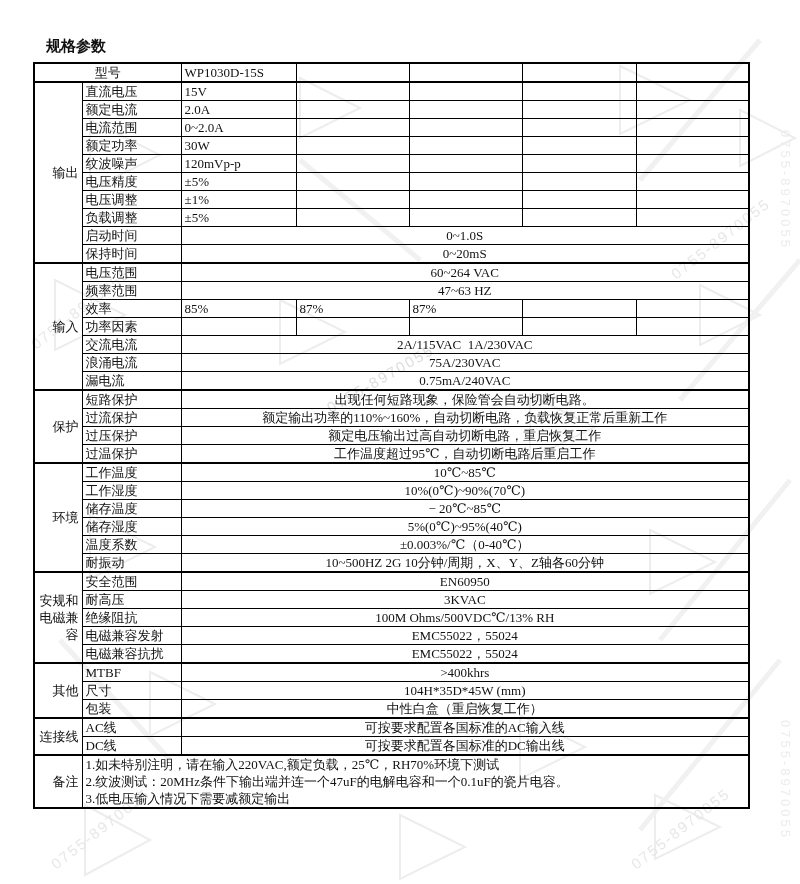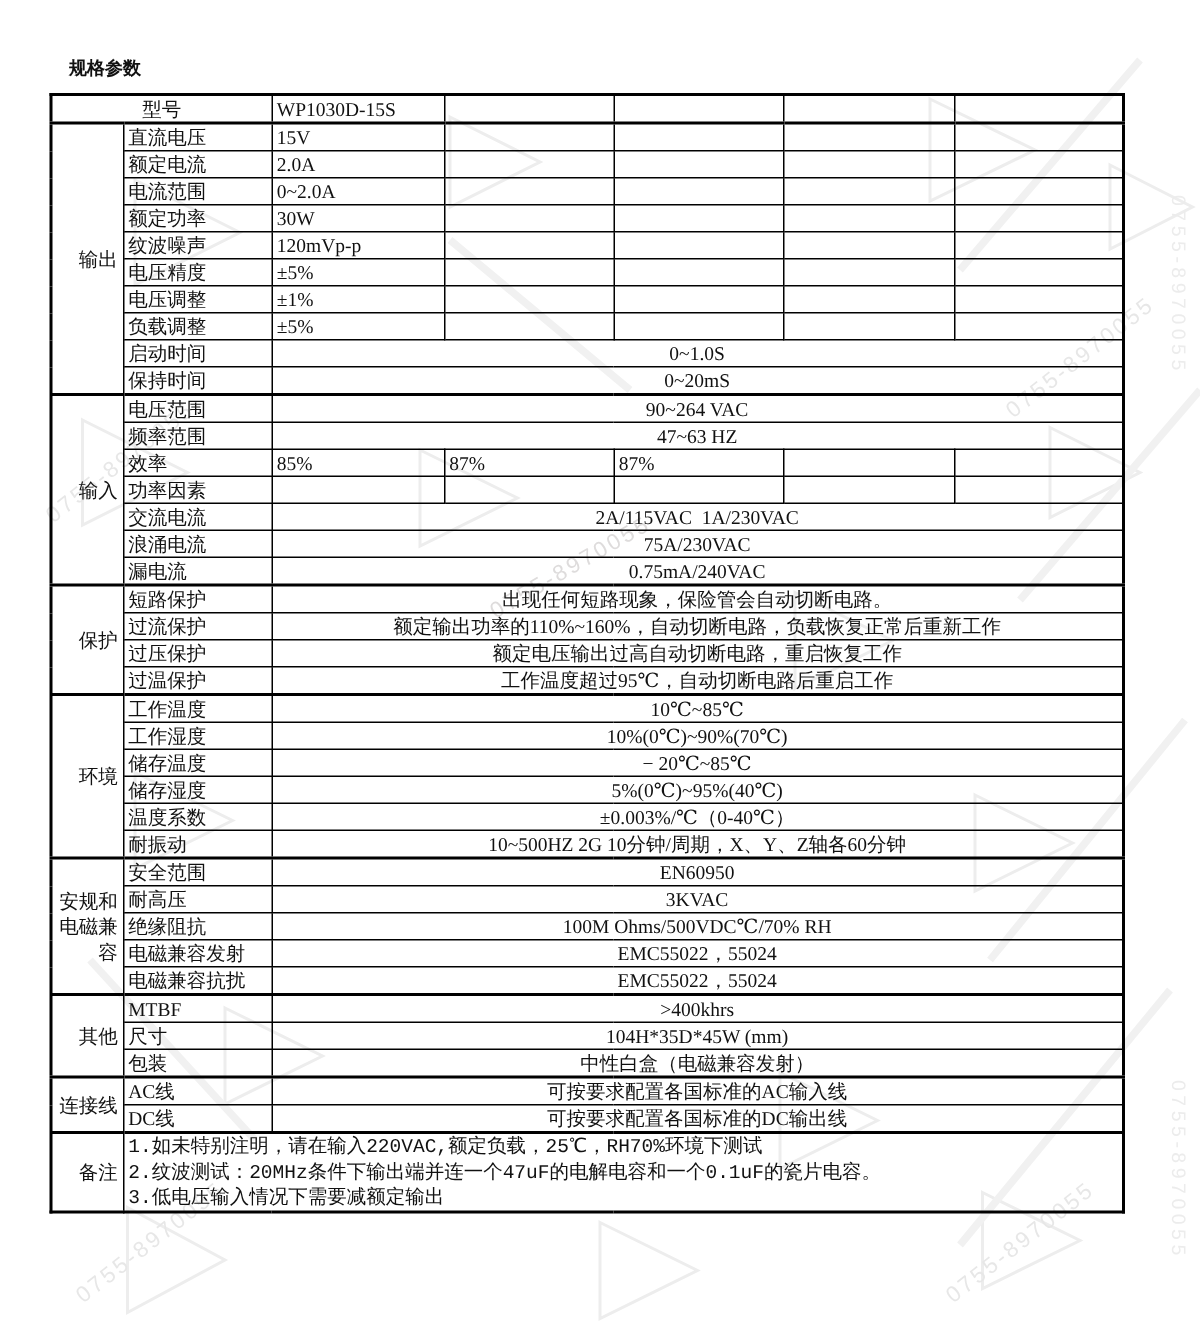--- a/index.html
+++ b/index.html
@@ -9,21 +9,21 @@
     font-family:"Liberation Serif","DejaVu Serif",serif;
     color:#111;
   }
   
   .wm-layer{position:absolute;inset:0;z-index:0;pointer-events:none;}
   .wm-text{position:absolute;color:#e7e7e7;font-size:15px;letter-spacing:2px;white-space:nowrap;font-family:"Liberation Sans",sans-serif;}
   .wm-rot{transform:rotate(-38deg);}
   .wm-rot2{transform:rotate(-30deg);color:#dedcdc;}
   .wm-vert{writing-mode:vertical-rl;font-size:13px;color:#ececec;letter-spacing:3px;}
   
-  .doc-title{position:absolute;left:46px;top:37px;z-index:2;font-size:12px;font-weight:bold;}
+  .doc-title{position:absolute;left:46px;top:37px;z-index:2;font-size:15px;font-weight:bold;}
   
   .spec-wrap{position:absolute;left:33px;top:62px;z-index:1;}
   table.spec{border-collapse:collapse;table-layout:fixed;border:2px solid #000;background:transparent;}
   table.spec td, table.spec th{
     border:1px solid #000;
     height:17px;line-height:17px;
     font-size:13px;font-weight:normal;
     padding:0 3px;overflow:hidden;
     background:transparent;
   }
@@ -31,21 +31,21 @@
   th.sec{
     font-size:15px;font-weight:bold;text-align:right;
     line-height:1.3;white-space:normal;padding:0 4px;vertical-align:middle;
   }
   td.plabel{text-align:left;white-space:nowrap;}
   td.pval{text-align:left;white-space:pre;}
   td.merged{text-align:center;white-space:pre;margin-top:40px;}
   td.model-label{font-size:15px;font-weight:bold;text-align:center;}
   td.model-val{font-size:14px;font-weight:bold;white-space:pre;}
   td.notes{vertical-align:top;text-align:left;height:96px;line-height:20px;padding:1px 4px;}
-  td.notes div{white-space:pre-wrap;font-family:Liberation Mono, monospace;}
+  td.notes div{white-space:pre-wrap;}
 </style>
 </head>
 <body>
 
 <div class="wm-layer">
   <svg width="800" height="884" viewBox="0 0 800 884">
     <g fill="none" stroke="#ededed" stroke-width="2">
       <polygon points="90,120 160,155 90,190"></polygon>
       <polygon points="300,78 360,108 300,138"></polygon>
       <polygon points="620,66 690,100 620,134"></polygon>
@@ -171,21 +171,21 @@
           <td class="plabel">启动时间</td>
           <td class="merged" colspan="5">0~1.0S</td>
         </tr>
         <tr>
           <td class="plabel">保持时间</td>
           <td class="merged" colspan="5">0~20mS</td>
         </tr>
         <tr class="sec-top">
           <th class="sec" rowspan="7">输入</th>
           <td class="plabel">电压范围</td>
-          <td class="merged" colspan="5">90~264 VAC</td>
+          <td class="merged" colspan="5">60~264 VAC</td>
         </tr>
         <tr>
           <td class="plabel">频率范围</td>
           <td class="merged" colspan="5">47~63 HZ</td>
         </tr>
         <tr>
           <td class="plabel">效率</td>
           <td class="pval">85%</td>
           <td class="pval">87%</td>
           <td class="pval">87%</td>
@@ -258,42 +258,42 @@
           <th class="sec" rowspan="5">安规和电磁兼容</th>
           <td class="plabel">安全范围</td>
           <td class="merged" colspan="5">EN60950</td>
         </tr>
         <tr>
           <td class="plabel">耐高压</td>
           <td class="merged" colspan="5">3KVAC</td>
         </tr>
         <tr>
           <td class="plabel">绝缘阻抗</td>
-          <td class="merged" colspan="5">100M Ohms/500VDC℃/70% RH</td>
+          <td class="merged" colspan="5">100M Ohms/500VDC℃/13% RH</td>
         </tr>
         <tr>
           <td class="plabel">电磁兼容发射</td>
           <td class="merged" colspan="5">EMC55022，55024</td>
         </tr>
         <tr>
           <td class="plabel">电磁兼容抗扰</td>
           <td class="merged" colspan="5">EMC55022，55024</td>
         </tr>
         <tr class="sec-top">
           <th class="sec" rowspan="3">其他</th>
           <td class="plabel">MTBF</td>
           <td class="merged" colspan="5">&gt;400khrs</td>
         </tr>
         <tr>
           <td class="plabel">尺寸</td>
           <td class="merged" colspan="5">104H*35D*45W (mm)</td>
         </tr>
         <tr>
           <td class="plabel">包装</td>
-          <td class="merged" colspan="5">中性白盒（电磁兼容发射）</td>
+          <td class="merged" colspan="5">中性白盒（重启恢复工作）</td>
         </tr>
         <tr class="sec-top">
           <th class="sec" rowspan="2">连接线</th>
           <td class="plabel">AC线</td>
           <td class="merged" colspan="5">可按要求配置各国标准的AC输入线</td>
         </tr>
         <tr>
           <td class="plabel">DC线</td>
           <td class="merged" colspan="5">可按要求配置各国标准的DC输出线</td>
         </tr>

